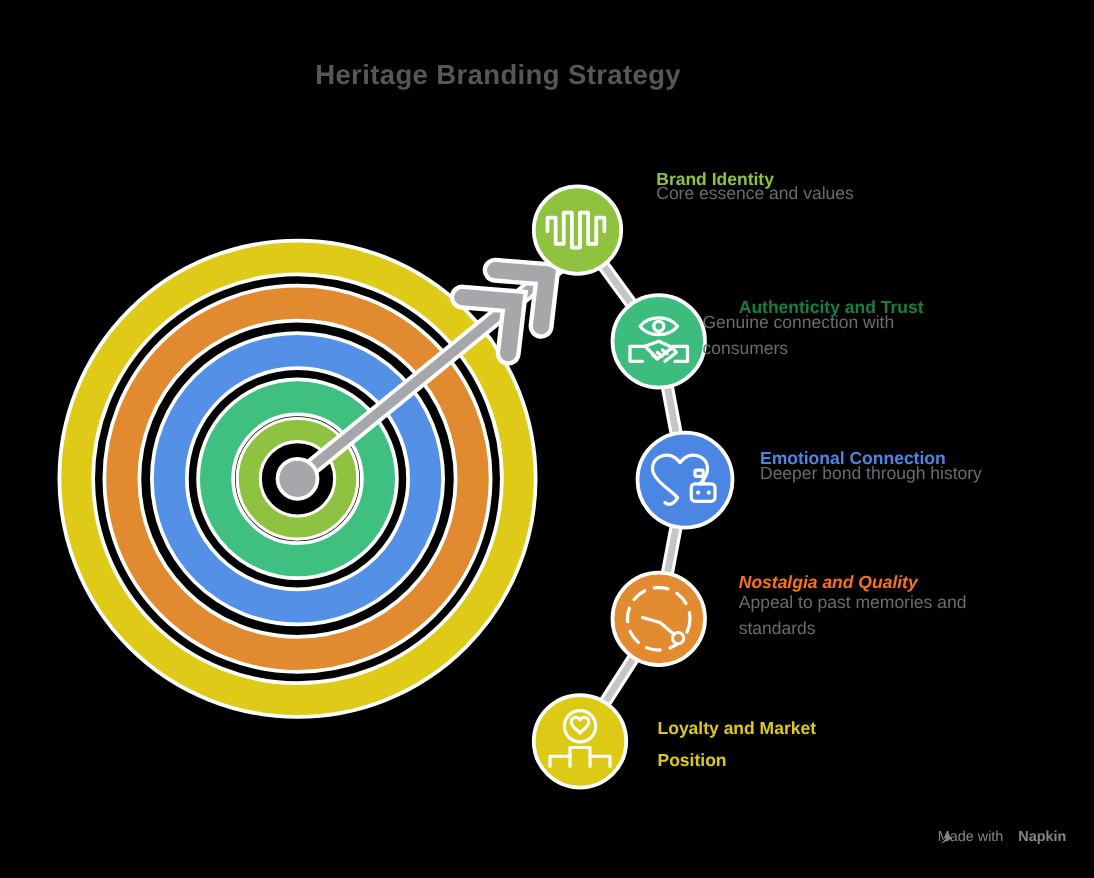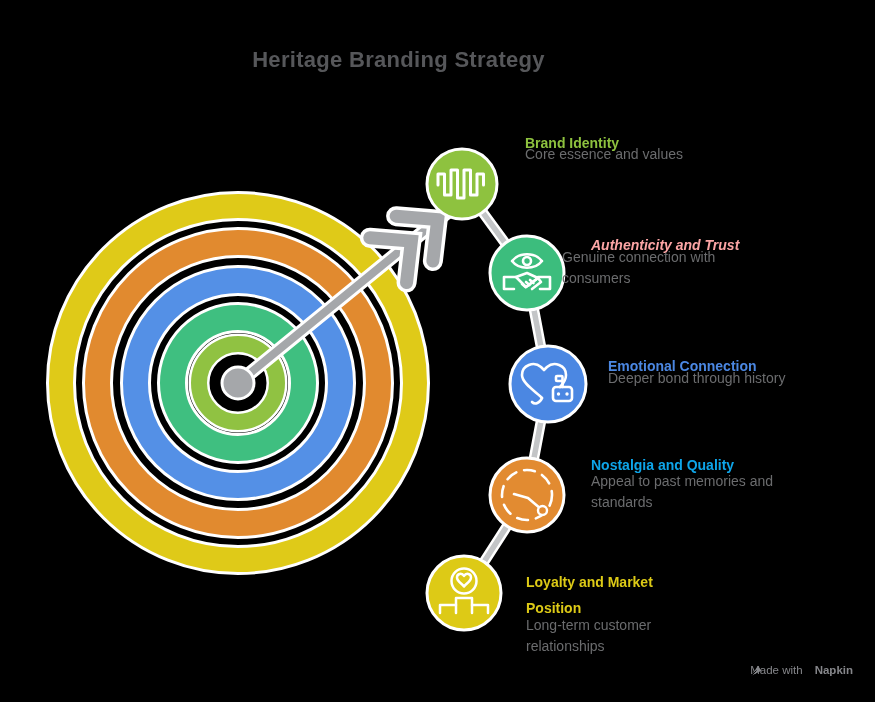--- a/index.html
+++ b/index.html
@@ -119,35 +119,33 @@
         <path d="M24,20 V12 H8"></path>
       </g>
     </g>
   </svg>
 
   <div class="page-title">Heritage Branding Strategy</div>
 
   <div class="item-heading h1" style="color: rgb(142, 194, 63);">Brand Identity</div>
   <div class="item-desc d1">Core essence and values</div>
 
-  <div class="item-heading h2" style="color: #fca5a5; font-style: italic;">Authenticity and Trust</div>
+  <div class="item-heading h2" style="color: #15803d;">Authenticity and Trust</div>
   <div class="item-desc d2">Genuine connection with
 consumers</div>
 
   <div class="item-heading h3" style="color: rgb(75, 135, 226);">Emotional Connection</div>
   <div class="item-desc d3">Deeper bond through history</div>
 
-  <div class="item-heading h4" style="color: #0ea5e9;">Nostalgia and Quality</div>
+  <div class="item-heading h4" style="color: #f97316; font-style: italic;">Nostalgia and Quality</div>
   <div class="item-desc d4">Appeal to past memories and
 standards</div>
 
   <div class="item-heading h5" style="color: rgb(221, 202, 22);">Loyalty and Market
 Position</div>
-  <div class="item-desc d5">Long-term customer
-relationships</div>
 
   <div class="watermark">
     <span>Made with</span>
     <svg width="13" height="13" viewBox="0 0 13 13">
       <path d="M1.5,11.5 L11.5,6.8 L8,1.8 Z" fill="#85868a"></path>
       <path d="M1.5,11.5 L6.5,6.5" stroke="#000000" stroke-width="1"></path>
     </svg>
     <span class="brand">Napkin</span>
   </div>
 

